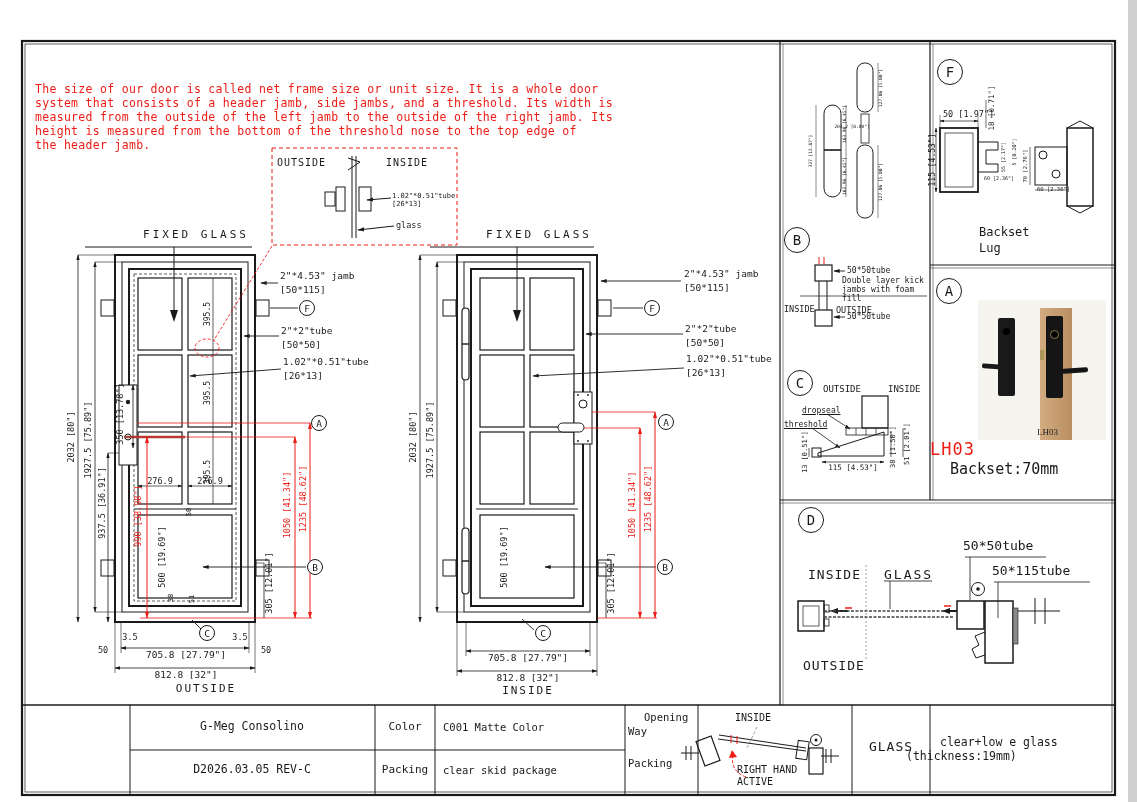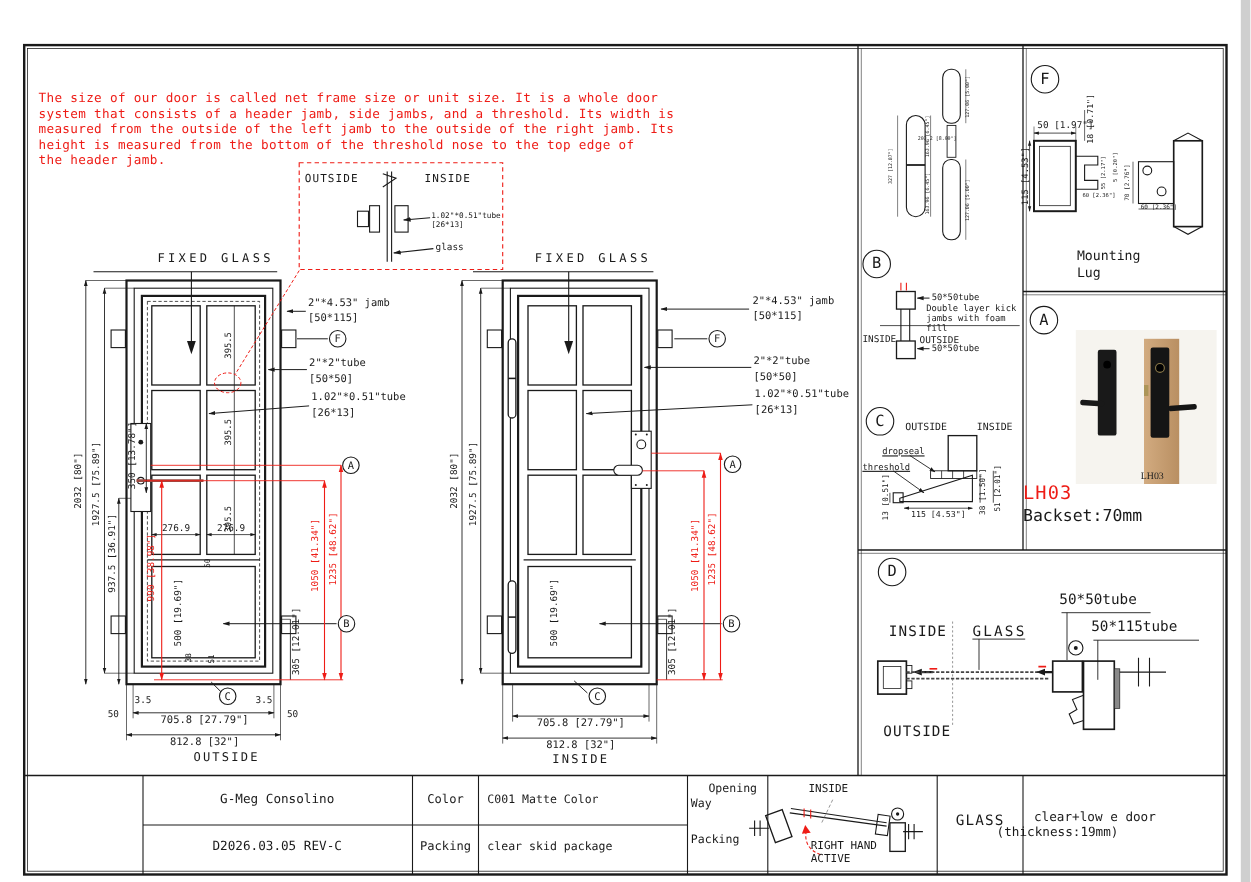--- a/index.html
+++ b/index.html
@@ -9,21 +9,21 @@
   .t{position:absolute;white-space:pre;line-height:1.08;}
   .cx{transform:translateX(-50%);}
   .rot{transform:translate(-50%,-50%) rotate(-90deg);transform-origin:center;}
   .red{color:#ee1c16;}
   .u{text-decoration:underline;}
   .ls1{letter-spacing:1px;} .ls2{letter-spacing:2px;} .ls3{letter-spacing:3px;}
   .s45{font-size:4.5px;} .s5{font-size:5px;} .s55{font-size:5.5px;}
   .s7{font-size:7px;} .s75{font-size:7.5px;} .s8{font-size:8px;} .s85{font-size:8.5px;}
   .s9{font-size:9px;} .s95{font-size:9.5px;} .s10{font-size:10px;} .s105{font-size:10.5px;}
   .s11{font-size:11px;} .s115{font-size:11.5px;} .s12{font-size:12px;} .s13{font-size:13px;}
-  .s15{font-size:15px;} .s17{font-size:17px;}
+  .s15{font-size:15px;margin-left:20px;} .s17{font-size:17px;}
   .marker{position:absolute;border:1.3px solid #1a1a1a;border-radius:50%;
           display:flex;align-items:center;justify-content:center;background:#fff;box-sizing:border-box;}
   .m16{width:16px;height:16px;font-size:9.5px;}
   .m26{width:26px;height:26px;font-size:14px;}
   #note{position:absolute;left:35px;top:50px;width:712px;font-size:11.5px;
         line-height:14px;color:#ee1c16;white-space:pre-line;letter-spacing:0.3px;margin-top:32px;}
   #photo{position:absolute;left:978px;top:300px;width:128px;height:140px;
          background:#f6f4ef;}
   .pblock{position:absolute;}
   #edge-strip{position:absolute;right:0;top:0;width:9px;height:802px;background:#cfcfcf;}
@@ -435,21 +435,21 @@
       <span>F</span>
     </div>
   <span class="t s85" style="left:943px;top:110px">50 [1.97"]</span>
   <span class="t s75 rot" style="left:992px;top:108px">18 [0.71"]</span>
   <span class="t s8 rot" style="left:933px;top:160px">115 [4.53"]</span>
   <span class="t s5 rot" style="left:1004px;top:157px">55 [2.17"]</span>
   <span class="t s5 rot" style="left:1015px;top:152px">5 [0.20"]</span>
   <span class="t s5" style="left:984px;top:176px">60 [2.36"]</span>
   <span class="t s55 rot" style="left:1026px;top:166px">70 [2.76"]</span>
   <span class="t s55" style="left:1037px;top:187px">60 [2.36"]</span>
-  <span class="t s12" style="left:979px;top:226px">Mounting</span>
+  <span class="t s12" style="left:979px;top:226px">Backset</span>
   <span class="t s12" style="left:979px;top:242px">Lug</span>
 
   <div class="marker m26" style="left:936px;top:278px">
       <span>A</span>
     </div>
   <div id="photo">
     <div class="pblock" style="left:20px;top:18px;width:17px;height:78px;background:#191919;border-radius:2px"></div>
     <div class="pblock" style="left:25px;top:28px;width:7px;height:7px;background:#000;border-radius:50%"></div>
     <div class="pblock" style="left:4px;top:64px;width:22px;height:5px;background:#191919;border-radius:2px;transform:rotate(4deg)"></div>
     <div class="pblock" style="left:62px;top:8px;width:32px;height:132px;background:linear-gradient(90deg,#d2ab80,#b98f62)"></div>
@@ -477,16 +477,16 @@
   <span class="t s105" style="left:443px;top:722px">C001 Matte Color</span>
   <span class="t s11 cx" style="left:405px;top:764px">Packing</span>
   <span class="t s105" style="left:443px;top:765px">clear skid package</span>
   <span class="t s105" style="left:644px;top:712px">Opening</span>
   <span class="t s105" style="left:628px;top:726px">Way</span>
   <span class="t s105" style="left:628px;top:758px">Packing</span>
   <span class="t s10 cx" style="left:753px;top:713px">INSIDE</span>
   <span class="t s10" style="left:737px;top:765px">RIGHT HAND</span>
   <span class="t s10" style="left:737px;top:777px">ACTIVE</span>
   <span class="t s13 ls1 cx" style="left:891px;top:740px">GLASS</span>
-  <span class="t s115" style="left:940px;top:736px">clear+low e door</span>
+  <span class="t s115" style="left:940px;top:736px">clear+low e glass</span>
   <span class="t s115" style="left:906px;top:750px">(thickness:19mm)</span>
 
 </div>
 
 </body></html>

